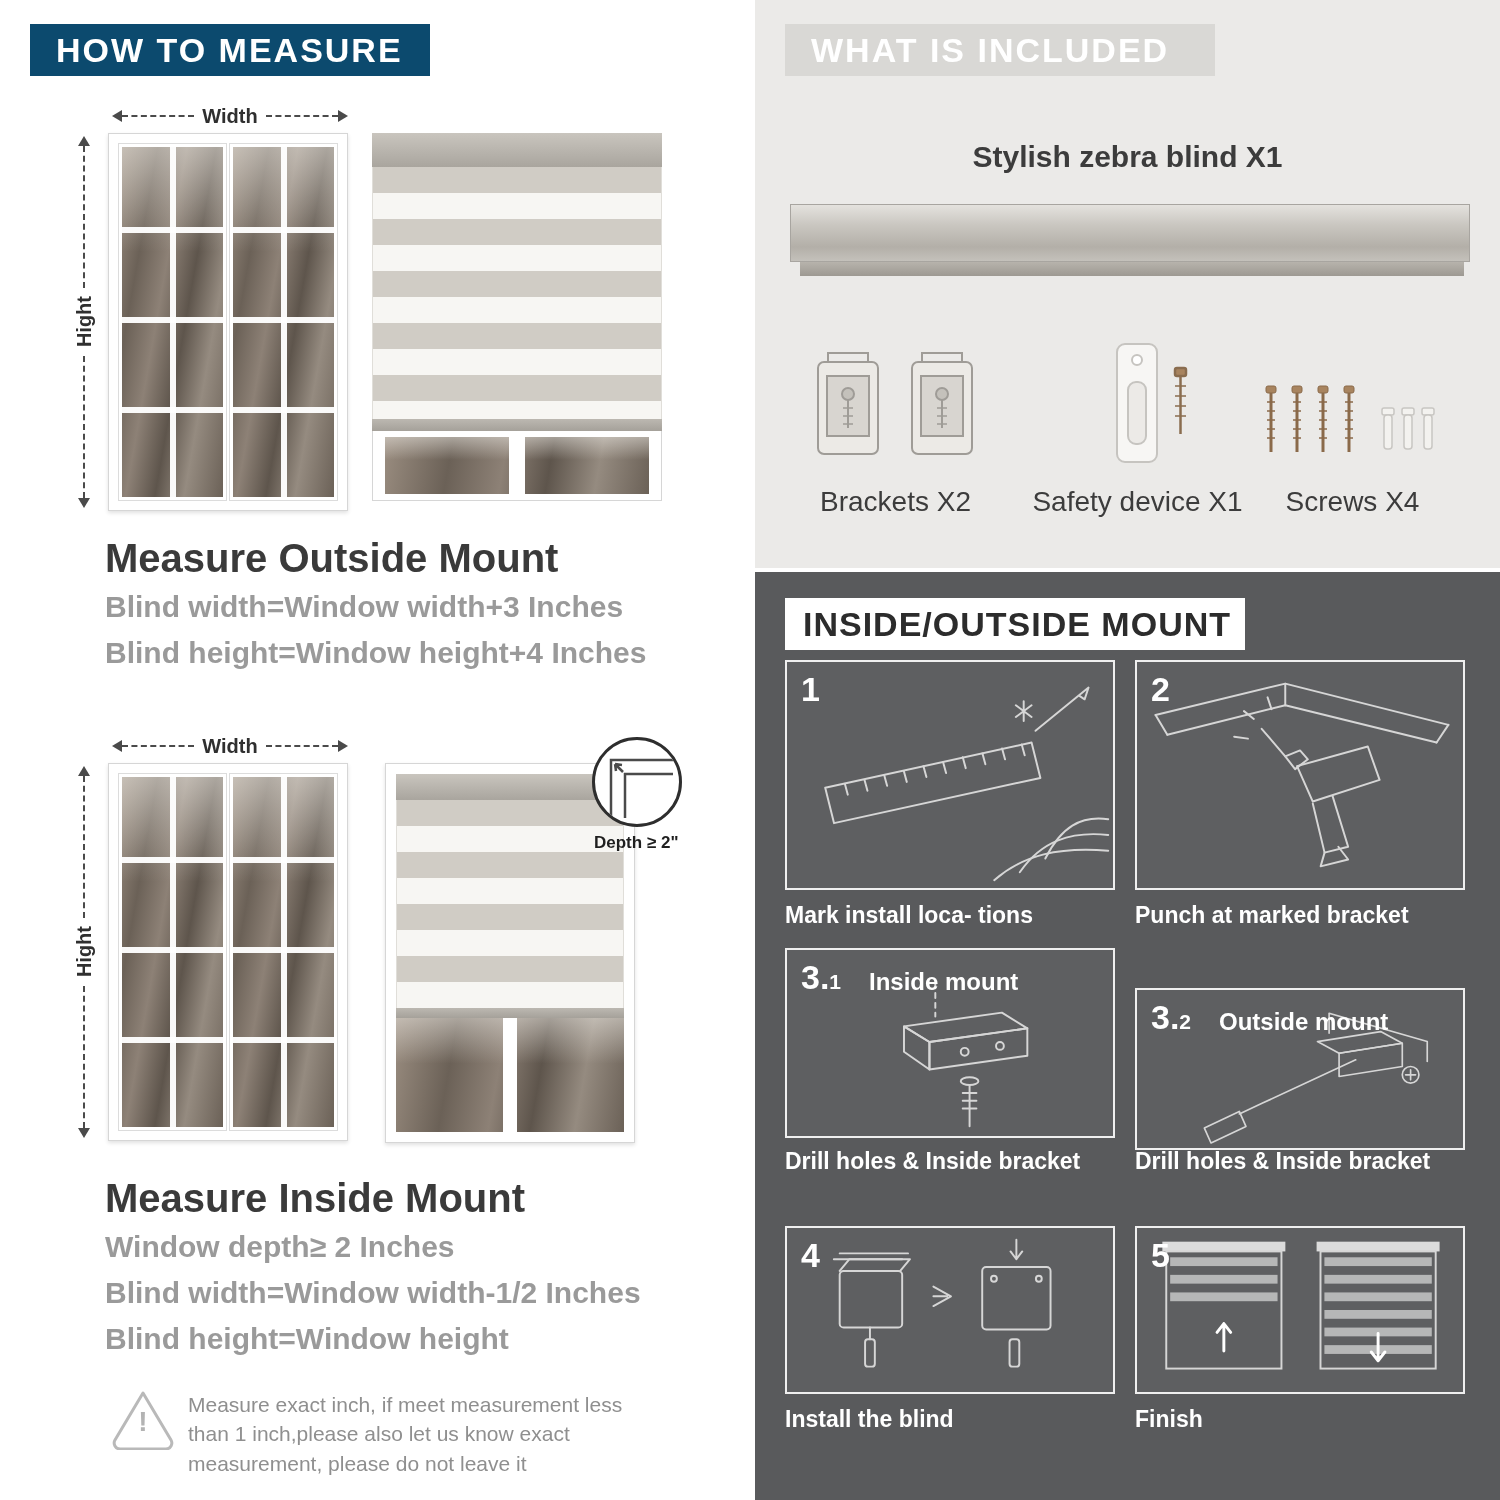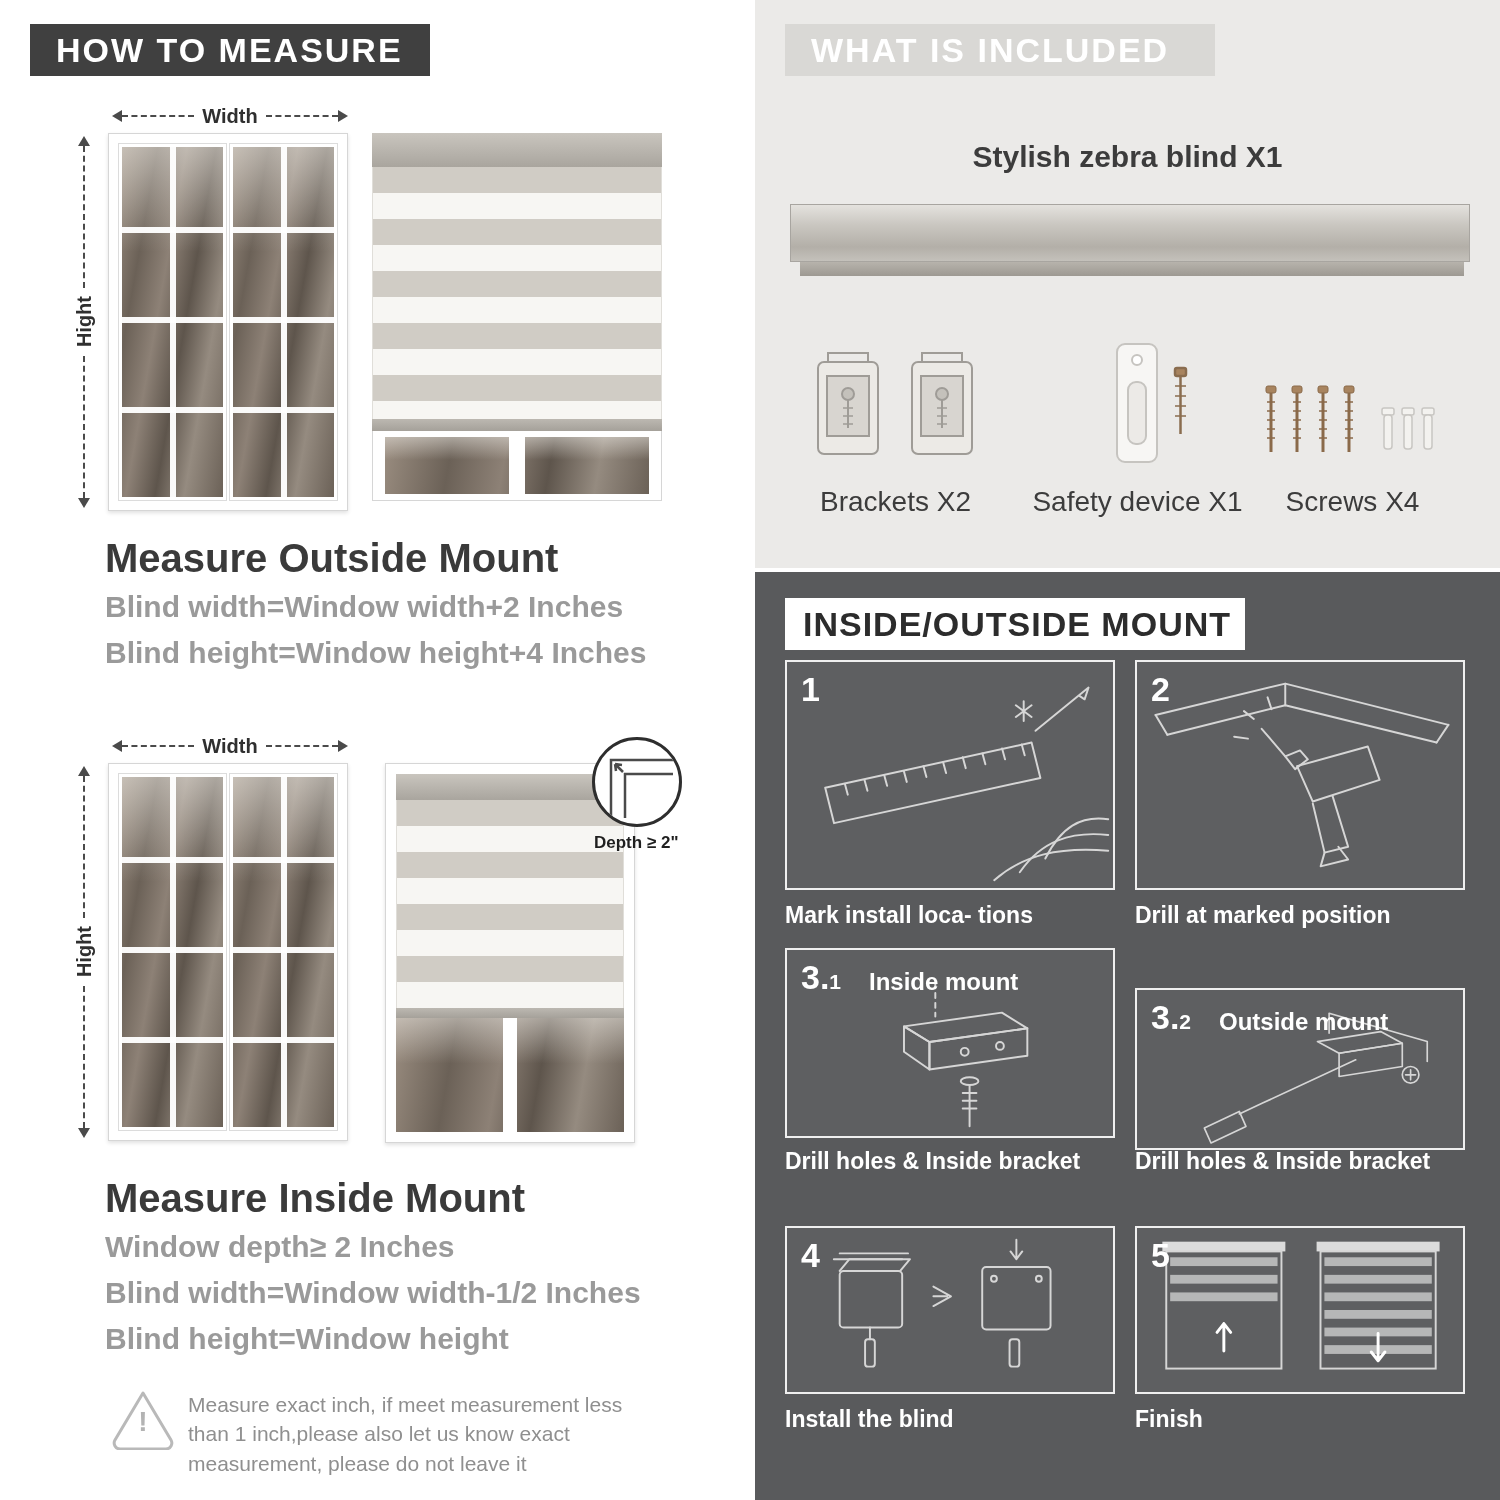--- a/index.html
+++ b/index.html
@@ -1,21 +1,21 @@
 <!DOCTYPE html>
 <html><head>
 <meta charset="utf-8">
 <style>
   html,body{margin:0;padding:0;}
   body{width:1500px;height:1500px;position:relative;background:#ffffff;
        font-family:"Liberation Sans", sans-serif;overflow:hidden;}
   .abs{position:absolute;}
 
   
-  .l-banner{left:30px;top:24px;width:400px;height:52px;background:#404040;color:#fff;
+  .l-banner{left:30px;top:24px;width:400px;height:52px;background:#0c4a6e;color:#fff;
     font-size:34px;font-weight:bold;line-height:52px;padding-left:26px;letter-spacing:2px;box-sizing:border-box;}
   .h-title{font-size:40px;font-weight:bold;color:#3a3a3a;}
   .h-line{font-size:30px;font-weight:bold;color:#9a9a9a;}
 
   
   .h-arrow{display:flex;align-items:center;}
   .h-arrow .line{flex:1;border-top:2px dashed #4a4a4a;height:0;}
   .h-arrow .lbl{padding:0 8px;font-size:20px;font-weight:bold;color:#2f2f2f;}
   .head{width:0;height:0;}
   .head.left{border-top:6px solid transparent;border-bottom:6px solid transparent;border-right:10px solid #4a4a4a;}
@@ -110,21 +110,21 @@
     <div class="abs" style="left:372px;top:133px;width:290px;">
       <div class="blind-header"></div>
       <div class="blind-body" style="height:252px;"></div>
       <div class="blind-rail"></div>
       <div class="sliver" style="height:70px;">
         <div class="sliver-fill"></div>
       </div>
     </div>
 
     <div class="abs h-title" style="left:105px;top:536px;">Measure Outside Mount</div>
-    <div class="abs h-line" style="left:105px;top:590px;">Blind width=Window width+2 Inches</div>
+    <div class="abs h-line" style="left:105px;top:590px;">Blind width=Window width+3 Inches</div>
     <div class="abs h-line" style="left:105px;top:636px;">Blind height=Window height+4 Inches</div>
 
     <div class="abs h-arrow" style="left:112px;top:734px;width:236px;height:24px;">
       <span class="head left"></span>
       <span class="line"></span>
       <span class="lbl">Width</span>
       <span class="line"></span>
       <span class="head right"></span>
     </div>
     <div class="abs v-arrow" style="left:72px;top:766px;width:24px;height:372px;">
@@ -285,21 +285,21 @@
           <path d="M150,22 L150,44 M18,54 L30,74 M316,64 L304,82"></path>
           <path d="M150,96 L126,68"></path>
           <path d="M150,96 l15,-6 l8,9 l-13,10 z"></path>
           <path d="M162,106 L234,86 L246,120 L178,142 Z"></path>
           <path d="M198,136 L214,188 L190,194 L178,144"></path>
           <path d="M190,194 l-4,14 l28,-7 l-10,-13"></path>
           <path d="M118,58 l-10,-8 M136,48 l-4,-12 M112,78 l-14,-2"></path>
         </g>
       </svg>
     </div>
-    <div class="abs pcaption" style="left:1135px;top:902px;width:340px;">Drill at  marked position</div>
+    <div class="abs pcaption" style="left:1135px;top:902px;width:340px;">Punch at  marked bracket</div>
 
     <div class="abs panel" style="left:785px;top:948px;width:330px;height:190px;">
       <div class="pnum"><span>3.</span><span class="sub">1</span></div>
       <div class="plabel">Inside mount</div>
       <svg class="p-ill" viewBox="0 0 330 190">
         <g stroke="#d6d6d6" stroke-width="2" fill="none" stroke-linecap="round" stroke-linejoin="round">
           <path d="M150,34 v34" stroke-dasharray="5 5"></path>
           <path d="M118,78 L218,64 L244,80 L144,94 Z"></path>
           <path d="M144,94 L244,80 L244,108 L144,122 Z"></path>
           <path d="M118,78 L144,94 L144,122 L118,104 Z"></path>

